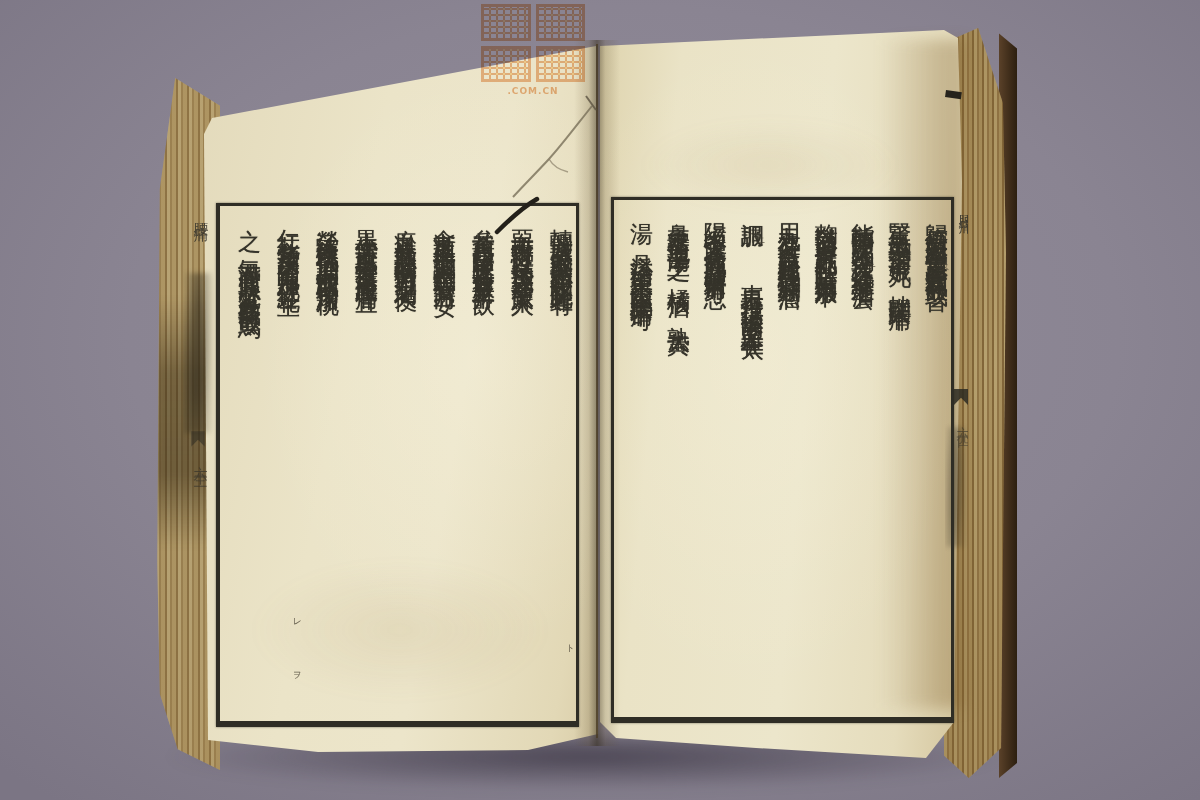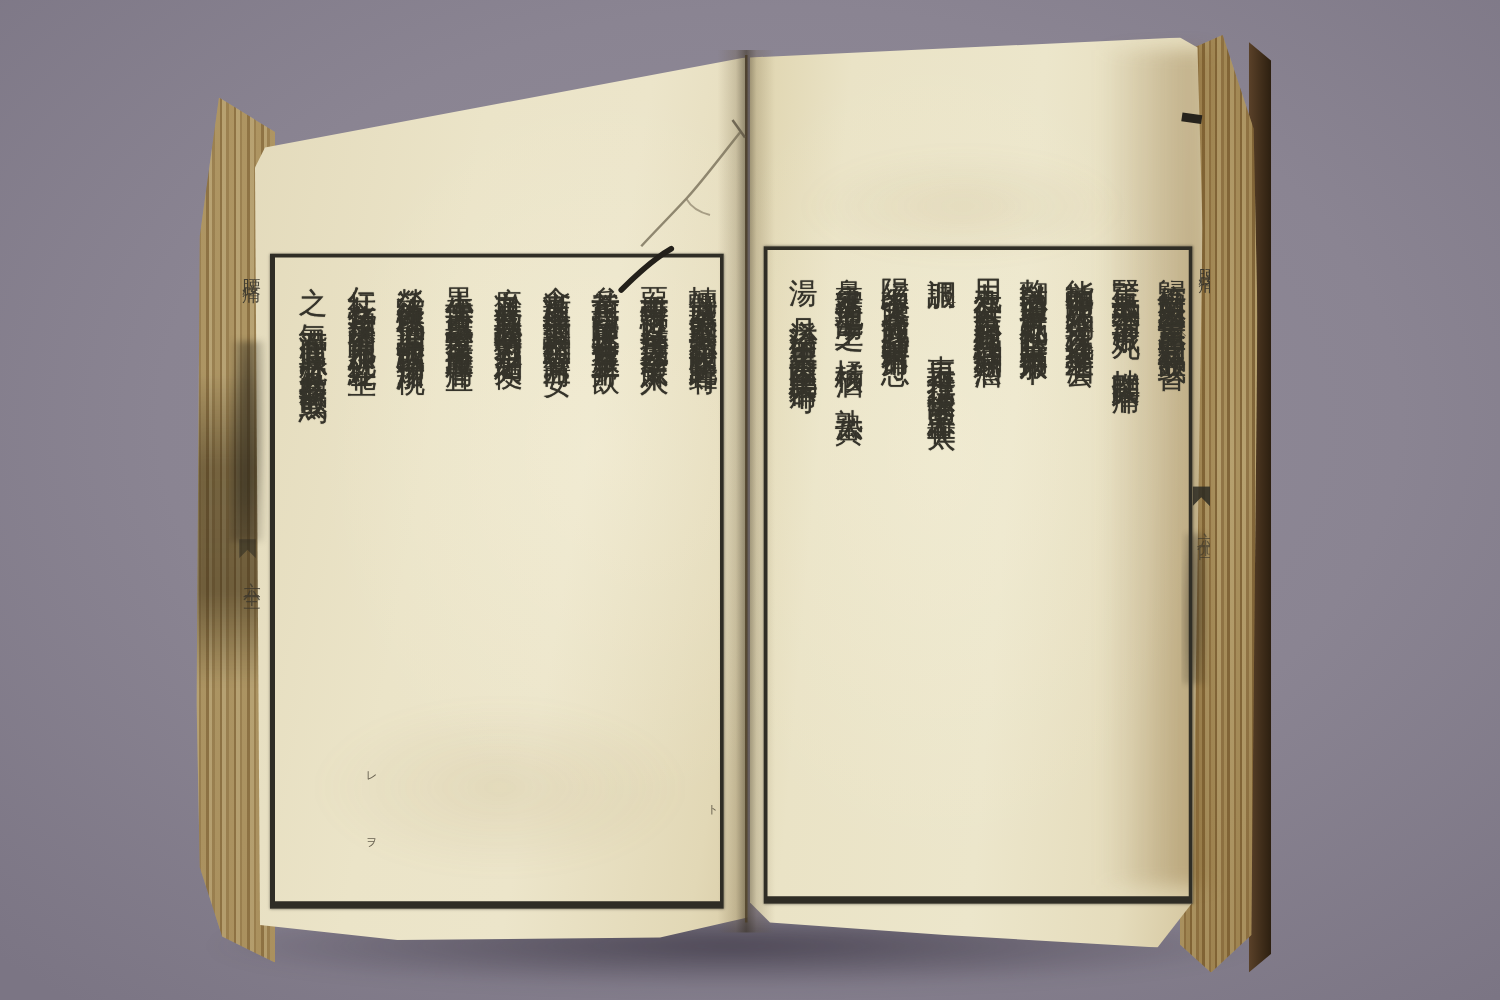--- a/index.html
+++ b/index.html
@@ -171,14 +171,23 @@
   </div>
 
   <svg class="damage" width="1200" height="800">
     <path d="M592,106 C576,126 561,146 549,159 C537,172 525,184 513,197" stroke="#786f59" stroke-width="2" fill="none" opacity="0.8"></path>
     <path d="M549,159 C553,166 560,170 568,172" stroke="#8a8069" stroke-width="1.5" fill="none" opacity="0.7"></path>
     <path d="M497,232 C511,218 523,207 537,199" stroke="#23201a" stroke-width="4.5" fill="none" stroke-linecap="round"></path>
     <path d="M586,96 l10,14" stroke="#5c5342" stroke-width="2" opacity="0.8"></path>
     <rect x="946" y="90" width="16" height="7" fill="#26231c" transform="rotate(8 946 90)"></rect>
   </svg>
 
+  <div class="watermark" style="color: rgb(226, 128, 46);">
+    <div class="seal-grid">
+      <div class="seal-glyph"></div>
+      <div class="seal-glyph"></div>
+      <div class="seal-glyph"></div>
+      <div class="seal-glyph"></div>
+    </div>
+    <div class="seal-url">.COM.CN</div>
+  </div>
 
 </div>
 
 </body></html>

